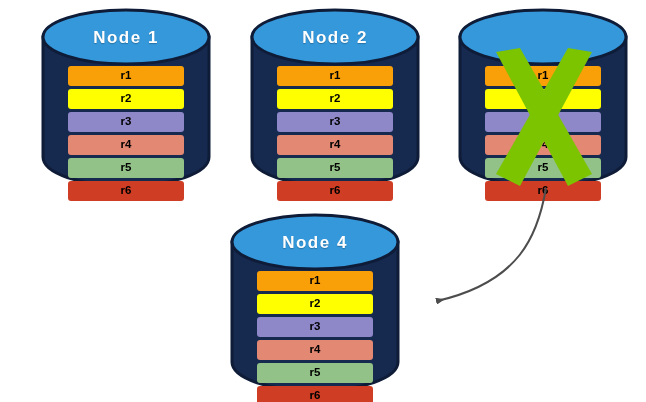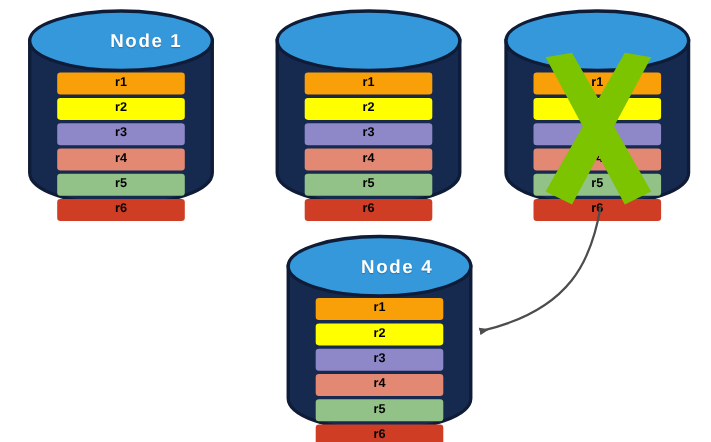--- a/index.html
+++ b/index.html
@@ -71,41 +71,42 @@
     height: 402px;
     pointer-events: none;
     overflow: visible;
   }
 </style>
 </head>
 <body>
 
 <div id="canvas">
 
-  <div class="node" style="left:25px; top:8px; width:170px; height:178px;padding-left:46px;">
+  <div class="node" style="left:41px; top:8px; width:170px; height:178px;">
     <svg class="node-svg" width="170" height="178" viewBox="0 0 170 178">
       <path d="M2,29 L2,149 A83,29 0 0 0 168,149 L168,29 Z" fill="#16294f" stroke="#0f1c38" stroke-width="3"></path>
       <ellipse cx="85" cy="29" rx="83" ry="27" fill="#3498db" stroke="#0f1c38" stroke-width="3"></ellipse>
     </svg>
     <div class="node-title" style="top:20px;">Node  1</div>
     <div class="rows" style="left:27px; top:58px; width:116px;">
       <div class="row" style="background:#f9a009;">r1</div>
       <div class="row" style="background:#ffff00;">r2</div>
       <div class="row" style="background:#8e87c8;">r3</div>
       <div class="row" style="background:#e28873;">r4</div>
       <div class="row" style="background:#92c287;">r5</div>
       <div class="row" style="background:#cf3e24;">r6</div>
     </div>
   </div>
 
   <div class="node" style="left:250px; top:8px; width:170px; height:178px;">
     <svg class="node-svg" width="170" height="178" viewBox="0 0 170 178">
       <path d="M2,29 L2,149 A83,29 0 0 0 168,149 L168,29 Z" fill="#16294f" stroke="#0f1c38" stroke-width="3"></path>
       <ellipse cx="85" cy="29" rx="83" ry="27" fill="#3498db" stroke="#0f1c38" stroke-width="3"></ellipse>
     </svg>
+    <div class="node-title" style="top:20px;">Node  2</div>
     <div class="rows" style="left:27px; top:58px; width:116px;">
       <div class="row" style="background:#f9a009;">r1</div>
       <div class="row" style="background:#ffff00;">r2</div>
       <div class="row" style="background:#8e87c8;">r3</div>
       <div class="row" style="background:#e28873;">r4</div>
       <div class="row" style="background:#92c287;">r5</div>
       <div class="row" style="background:#cf3e24;">r6</div>
     </div>
   </div>
 
@@ -124,21 +125,21 @@
     </div>
   </div>
 
   <svg class="xmark" style="left:494px; top:46px;" width="100" height="142" viewBox="0 0 100 142">
     <g fill="#7dc400">
       <polygon points="2,6 26,2 98,128 74,140"></polygon>
       <polygon points="98,6 74,2 2,128 26,140"></polygon>
     </g>
   </svg>
 
-  <div class="node" style="left:260px; top:213px; width:170px; height:178px;padding-left:32px;">
+  <div class="node" style="left:230px; top:213px; width:170px; height:178px;">
     <svg class="node-svg" width="170" height="178" viewBox="0 0 170 178">
       <path d="M2,29 L2,149 A83,29 0 0 0 168,149 L168,29 Z" fill="#16294f" stroke="#0f1c38" stroke-width="3"></path>
       <ellipse cx="85" cy="29" rx="83" ry="27" fill="#3498db" stroke="#0f1c38" stroke-width="3"></ellipse>
     </svg>
     <div class="node-title" style="top:20px;">Node  4</div>
     <div class="rows" style="left:27px; top:58px; width:116px;">
       <div class="row" style="background:#f9a009;">r1</div>
       <div class="row" style="background:#ffff00;">r2</div>
       <div class="row" style="background:#8e87c8;">r3</div>
       <div class="row" style="background:#e28873;">r4</div>

